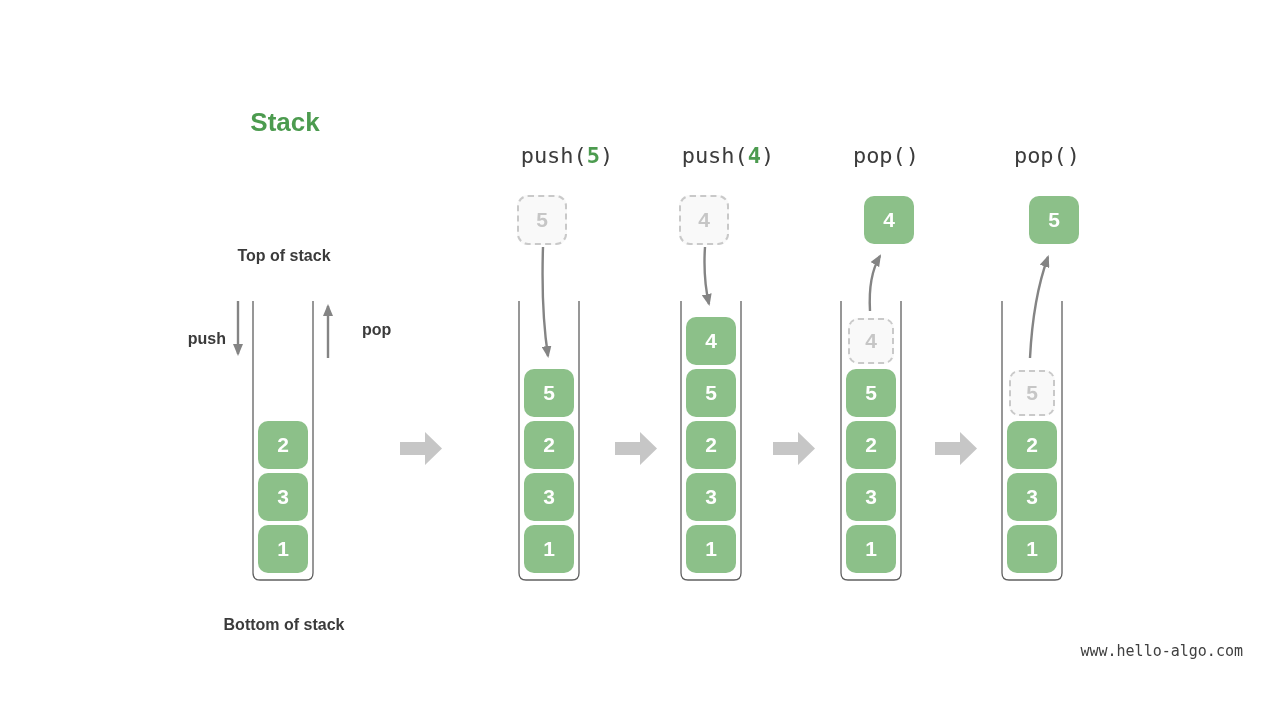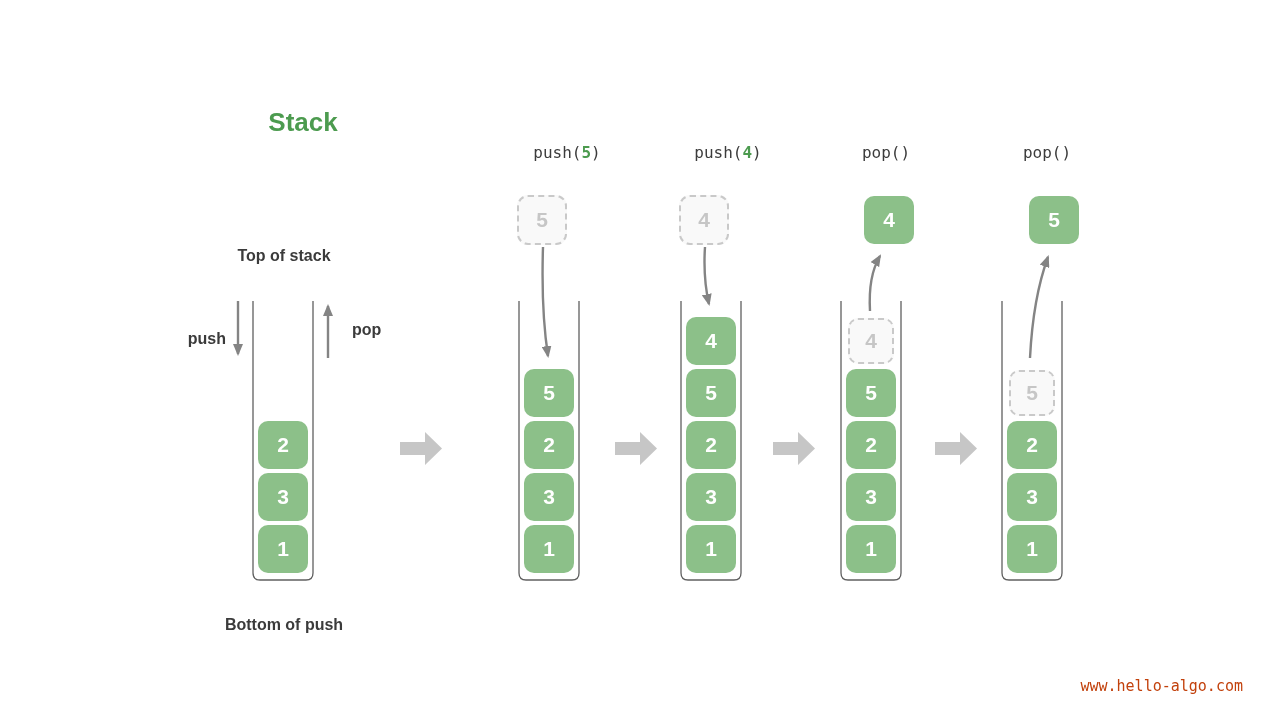--- a/index.html
+++ b/index.html
@@ -1,39 +1,39 @@
 <!DOCTYPE html>
 <html><head>
 <meta charset="utf-8">
 <style>
   html,body{margin:0;padding:0;background:#ffffff;}
   #canvas{position:relative;width:1280px;height:720px;background:#ffffff;overflow:hidden;
           font-family:"Liberation Sans",sans-serif;}
   #lines{position:absolute;left:0;top:0;width:1280px;height:720px;}
 
   .title{position:absolute;left:285px;top:107px;transform:translateX(-50%);
-         font-weight:bold;font-size:26px;color:#4C9B4F;white-space:nowrap;margin-left:18px;}
+         font-weight:bold;font-size:26px;color:#4C9B4F;white-space:nowrap;}
   .blabel{position:absolute;font-weight:bold;font-size:16px;color:#3B3B3B;white-space:nowrap;}
   .centered{transform:translateX(-50%);}
   .rightal{transform:translateX(-100%);}
 
   .op{position:absolute;top:143px;transform:translateX(-50%);
-      font-family:"DejaVu Sans Mono",monospace;font-size:16px;color:#3C3C3C;white-space:pre;}
+      font-family:"DejaVu Sans Mono",monospace;font-size:22px;color:#3C3C3C;white-space:pre;}
   .op .arg{color:#4C9B4F;font-weight:bold;}
 
   .box{position:absolute;width:50px;height:48px;border-radius:10px;
        display:flex;align-items:center;justify-content:center;
        font-weight:bold;font-size:21px;}
   .green{background:#8CC089;color:#ffffff;}
   .ghost{width:46px;height:46px;box-sizing:border-box;background:#F9F9F9;
          border:2px dashed #C9C9C9;color:#C6C6C6;}
   .fghost{width:50px;height:50px;border-radius:11px;}
 
-  .watermark{position:absolute;right:37px;top:677px;
-             font-family:"DejaVu Sans Mono",monospace;font-size:15px;color:#c2410c;}
+  .watermark{position:absolute;right:37px;top:642px;
+             font-family:"DejaVu Sans Mono",monospace;font-size:15px;color:#404040;}
 </style>
 </head>
 <body>
 
 <div id="canvas">
 
   <svg id="lines" width="1280" height="720" viewBox="0 0 1280 720">
     <defs>
       <marker id="ah" markerUnits="userSpaceOnUse" markerWidth="12" markerHeight="10" refX="10" refY="5" orient="auto">
         <path d="M0,0 L12,5 L0,10 Z" fill="#848484"></path>
@@ -63,23 +63,23 @@
     <g transform="translate(773,432)">
       <polygon points="0,10 25,10 25,0 42,16.5 25,33 25,23 0,23" fill="#C6C6C6"></polygon>
       </g>
     <g transform="translate(935,432)">
       <polygon points="0,10 25,10 25,0 42,16.5 25,33 25,23 0,23" fill="#C6C6C6"></polygon>
       </g>
   </svg>
 
   <div class="title">Stack</div>
   <div class="blabel centered" style="left:284px;top:247px;">Top of stack</div>
-  <div class="blabel centered" style="left:284px;top:616px;">Bottom of push</div>
+  <div class="blabel centered" style="left:284px;top:616px;">Bottom of stack</div>
   <div class="blabel rightal" style="left:226px;top:330px;">push</div>
-  <div class="blabel" style="left:352px;top:321px;">pop</div>
+  <div class="blabel" style="left:362px;top:321px;">pop</div>
 
   <div class="op" style="left:567px;"><span>push(</span><span class="arg">5</span><span>)</span></div>
   <div class="op" style="left:728px;"><span>push(</span><span class="arg">4</span><span>)</span></div>
   <div class="op" style="left:886px;"><span>pop()</span><span class="arg"></span><span></span></div>
   <div class="op" style="left:1047px;"><span>pop()</span><span class="arg"></span><span></span></div>
 
   <div class="box green" style="left:258px;top:421px;">2</div>
   <div class="box green" style="left:258px;top:473px;">3</div>
   <div class="box green" style="left:258px;top:525px;">1</div>
 

